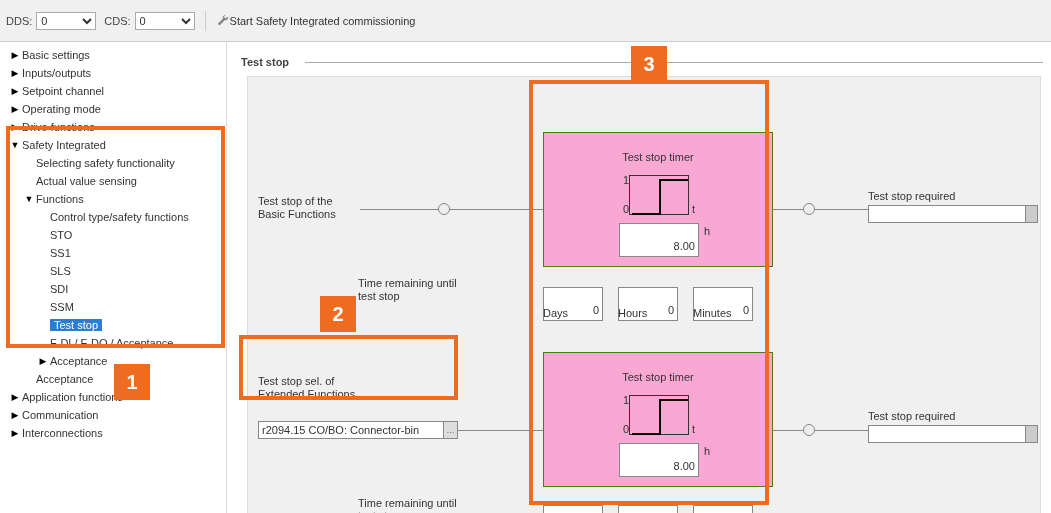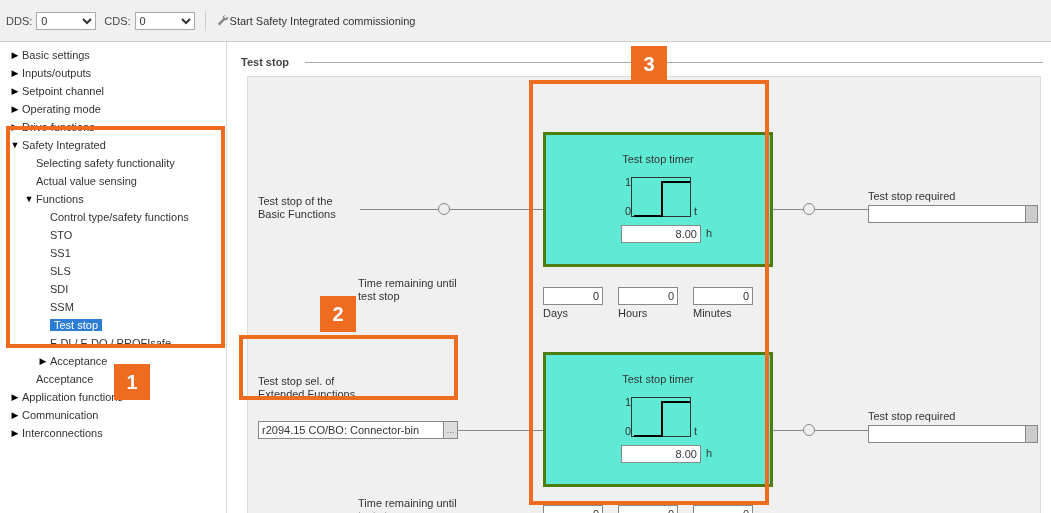--- a/index.html
+++ b/index.html
@@ -17,22 +17,22 @@
 .tree-item .arrow{width:10px;text-align:center;color:#000;font-size:9px;margin-right:2px}
 .tree-item .arrow.blank{visibility:hidden}
 .tree-item .lbl{}
 .tree-item.selected .lbl{background:#2b7cd3;color:#fff;padding:0 4px}
 .pad0{padding-left:10px}.pad1{padding-left:24px}.pad2{padding-left:38px}
 .content{flex:1;position:relative;background:#fff}
 .grouptitle{position:absolute;left:10px;top:14px;font-weight:bold;color:#444;background:#fff;padding:0 4px}
 .groupline{position:absolute;left:78px;top:20px;right:8px;height:1px;background:#aaa}
 .canvas{position:absolute;left:20px;top:34px;right:10px;bottom:8px;background:#f0f0f0;border:1px solid #ddd}
 .canvas .txt{position:absolute;font-size:11px;color:#333;line-height:13px}
-.valbox{position:absolute;height:18px;border:1px solid #888;background:#fff;text-align:right;padding:2px 3px;font-size:11px}
-.timerbox{position:absolute;border:3px solid #4d7c0f;background:#5eead4}
+.valbox{position:absolute;height:18px;border:1px solid #888;background:#fff;text-align:right;padding:16px 3px;font-size:11px}
+.timerbox{position:absolute;border:1px solid #4d7c0f;background:#f9a8d4}
 .timerbox .inner{position:absolute;border:1px solid #333}
 .timerbox svg{position:absolute}
 .node{position:absolute;width:12px;height:12px;border:1px solid #888;border-radius:50%;background:#eee}
 .outbox{position:absolute;height:18px;border:1px solid #888;background:#fff}
 .outbox .end{position:absolute;right:0;top:0;width:12px;height:100%;background:#ccc;border-left:1px solid #888}
 .paramfield{position:absolute;height:18px;border:1px solid #888;background:#fff;display:flex;align-items:center}
 .paramfield .pval{flex:1;padding:0 3px;overflow:hidden;white-space:nowrap}
 .paramfield .btn{width:14px;height:100%;background:#ddd;border-left:1px solid #888;display:flex;align-items:center;justify-content:center;font-size:8px}
 .hline{position:absolute;height:1px;background:#888}
 .annot{position:absolute;border:4px solid #ef6b1f;pointer-events:none}
@@ -120,21 +120,21 @@
     <div class="tree-item pad2">
         <span class="arrow blank">▶</span>
         <span class="lbl">SSM</span>
       </div>
     <div class="tree-item pad2 selected">
         <span class="arrow blank">▶</span>
         <span class="lbl">Test stop</span>
       </div>
     <div class="tree-item pad2">
         <span class="arrow blank">▶</span>
-        <span class="lbl">F-DI / F-DO / PROFIsafe</span>
+        <span class="lbl">F-DI / F-DO / Acceptance</span>
       </div>
     <div class="tree-item pad2">
         <span class="arrow">▶</span>
         <span class="lbl">Acceptance</span>
       </div>
     <div class="tree-item pad1">
         <span class="arrow blank">▶</span>
         <span class="lbl">Acceptance</span>
       </div>
     <div class="tree-item pad0">

